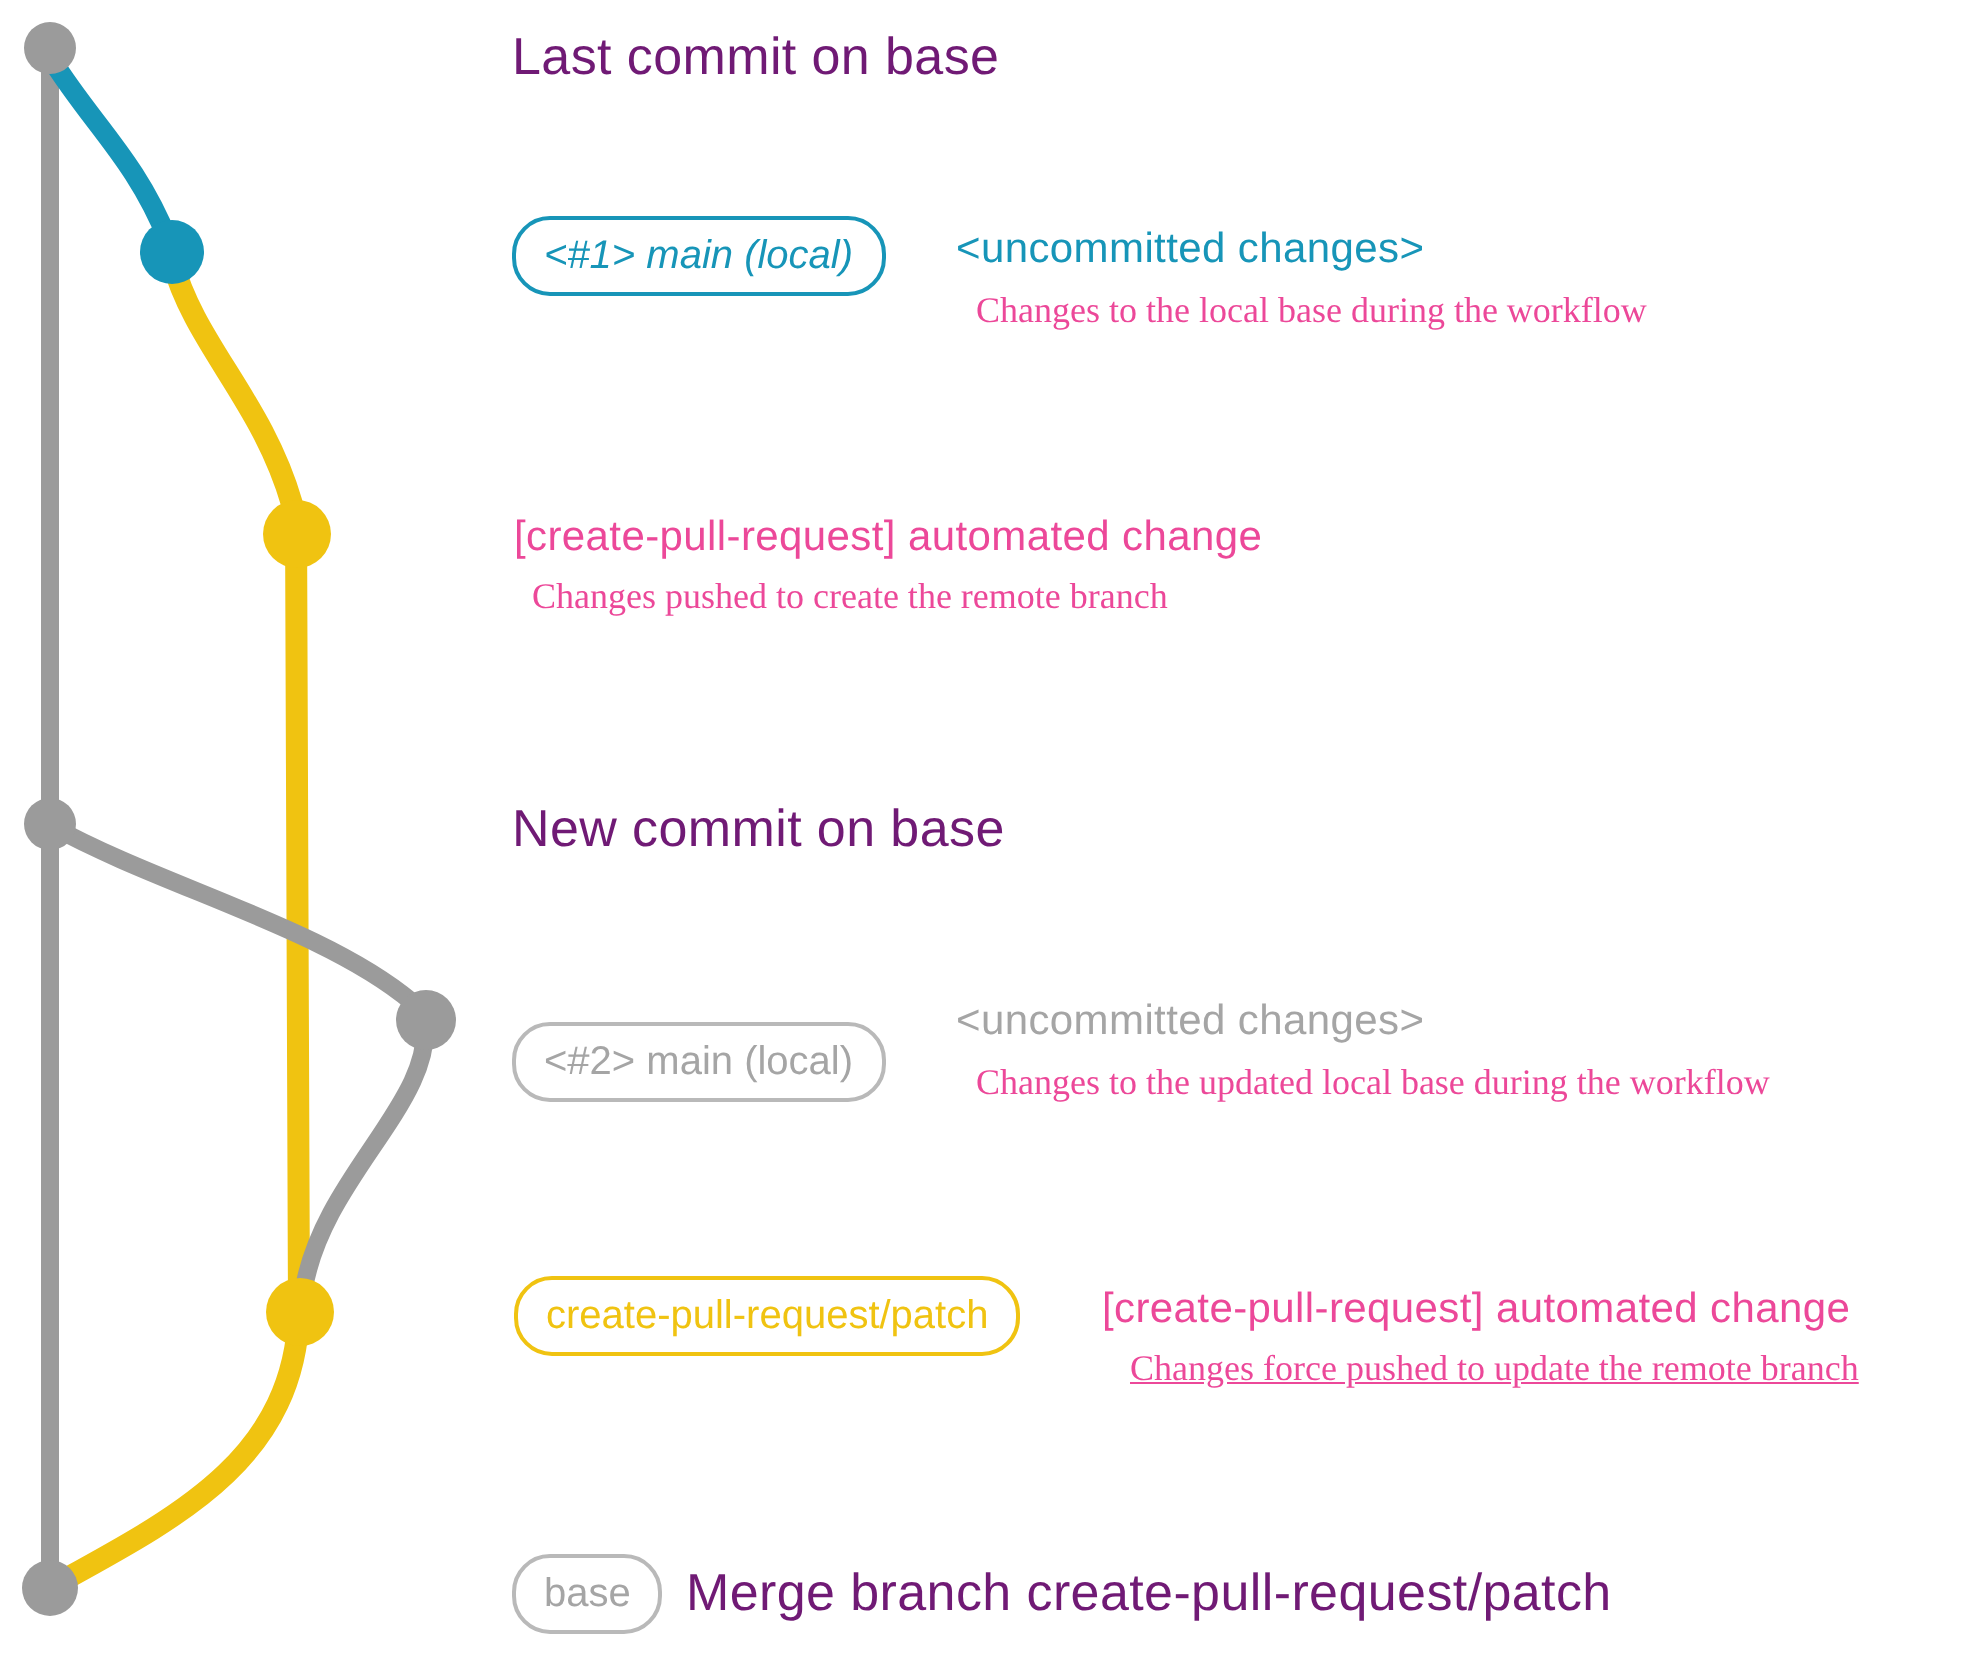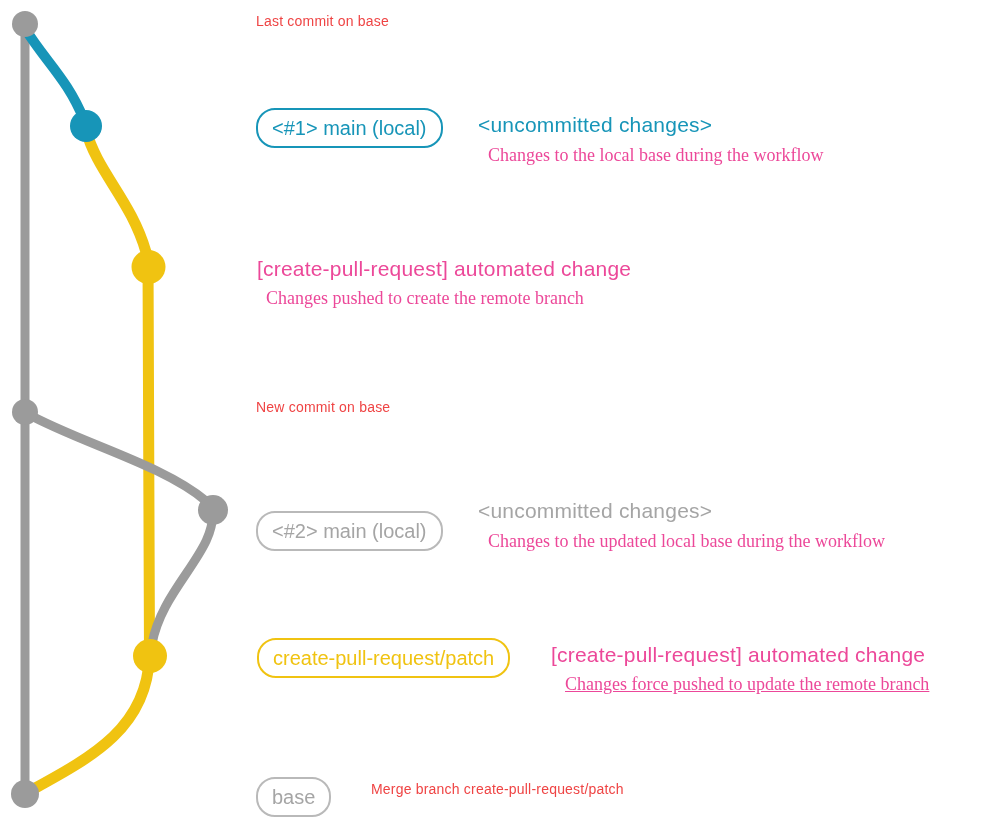--- a/index.html
+++ b/index.html
@@ -9,22 +9,22 @@
     height: 827px;
     background: #ffffff;
     overflow: hidden;
     font-family: "Liberation Sans", sans-serif;
   }
   #graph-svg { position: absolute; left: 0; top: 0; }
 
   .abs { position: absolute; white-space: nowrap; }
 
   .gray-label {
-    font-size: 14px;
-    color: #ef4444;
+    font-size: 26px;
+    color: #701a75;
     letter-spacing: 0.2px;
   }
 
   .pill {
     display: inline-block;
     font-size: 20px;
     line-height: 24px;
     padding: 6px 14px;
     border: 2px solid;
     border-radius: 19px;
@@ -81,21 +81,21 @@
     <circle cx="86" cy="126" r="16" class="node-blue"></circle>
     <circle cx="148.5" cy="267" r="17" class="node-yellow"></circle>
     <circle cx="25" cy="412" r="13" class="node-gray"></circle>
     <circle cx="213" cy="510" r="15" class="node-gray"></circle>
     <circle cx="150" cy="656" r="17" class="node-yellow"></circle>
     <circle cx="25" cy="794" r="14" class="node-gray"></circle>
   </svg>
 
   <div class="abs gray-label" style="left:256px; top:13px;">Last commit on base</div>
 
-  <div class="abs" style="left:256px; top:108px;">
+  <div class="abs" style="left:256px; top:108px;font-style:italic;">
     <span class="pill blue">&lt;#1&gt; main (local)</span>
   </div>
   <div class="abs heading blue" style="left:478px; top:113px;">&lt;uncommitted changes&gt;</div>
   <div class="abs caption" style="left:488px; top:145px;">Changes to the local base during the workflow</div>
 
   <div class="abs heading yellow" style="left:257px; top:257px;">[create-pull-request] automated change</div>
   <div class="abs caption" style="left:266px; top:288px;">Changes pushed to create the remote branch</div>
 
   <div class="abs gray-label" style="left:256px; top:399px;">New commit on base</div>
 
@@ -107,15 +107,15 @@
 
   <div class="abs" style="left:257px; top:638px;">
     <span class="pill yellow">create-pull-request/patch</span>
   </div>
   <div class="abs heading yellow" style="left:551px; top:643px;">[create-pull-request] automated change</div>
   <div class="abs caption" style="left:565px; top:674px;text-decoration:underline;">Changes force pushed to update the remote branch</div>
 
   <div class="abs" style="left:256px; top:777px;">
     <span class="pill gray">base</span>
   </div>
-  <div class="abs gray-label" style="left:343px; top:781px;margin-left:28px;">Merge branch create-pull-request/patch</div>
+  <div class="abs gray-label" style="left:343px; top:781px;">Merge branch create-pull-request/patch</div>
 
 </div>
 
 </body></html>

